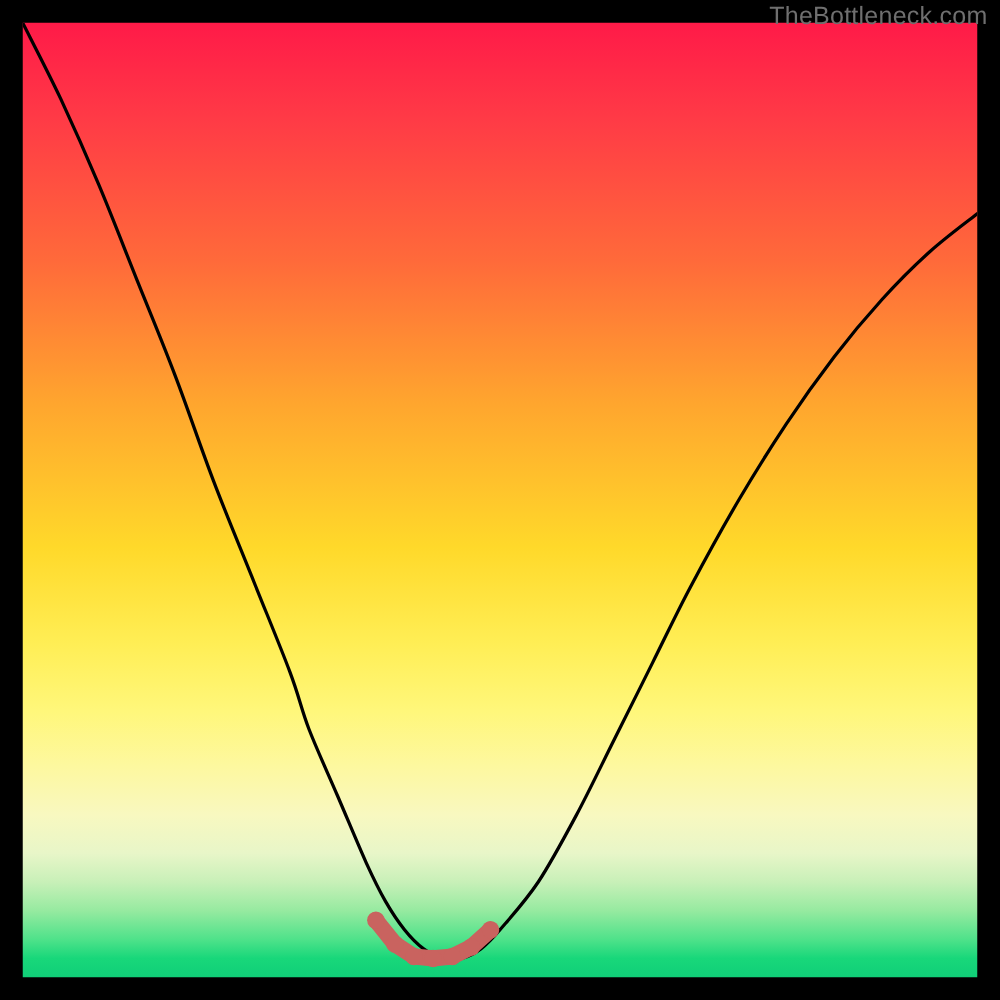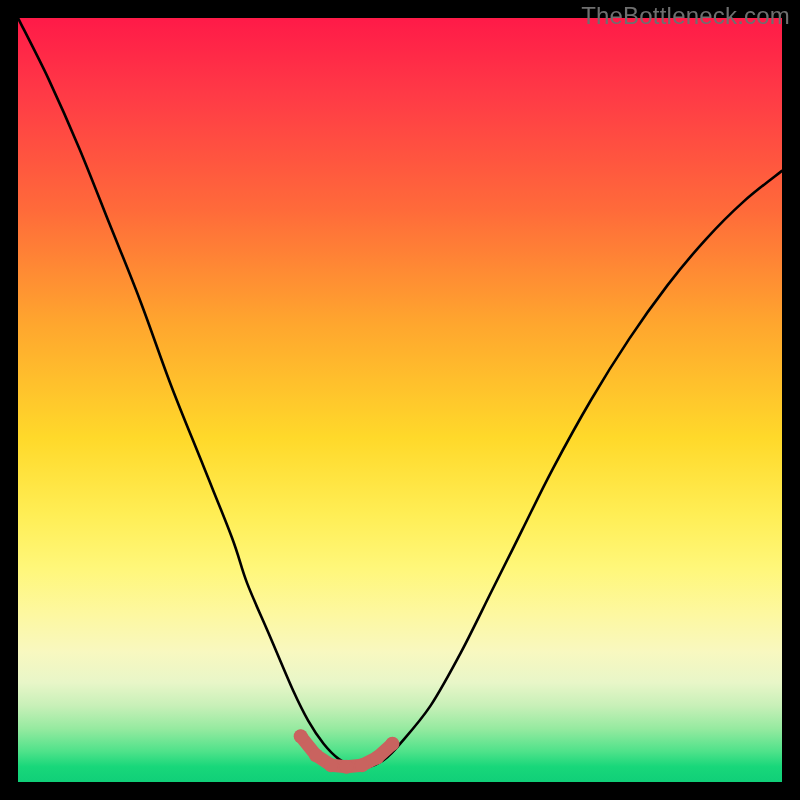--- a/index.html
+++ b/index.html
@@ -51,21 +51,21 @@
   svg.curve {
     position: absolute;
     inset: 0;
     width: 100%;
     height: 100%;
   }
   .watermark {
     position: absolute;
     top: 2px;
     right: 10px;
-    font-size: 24px;
+    font-size: 20px;
     color: #6f6f6f;
     letter-spacing: 0.2px;
     user-select: none;
   }
 </style>
 </head>
 <body>
 
 <div class="frame">
 

